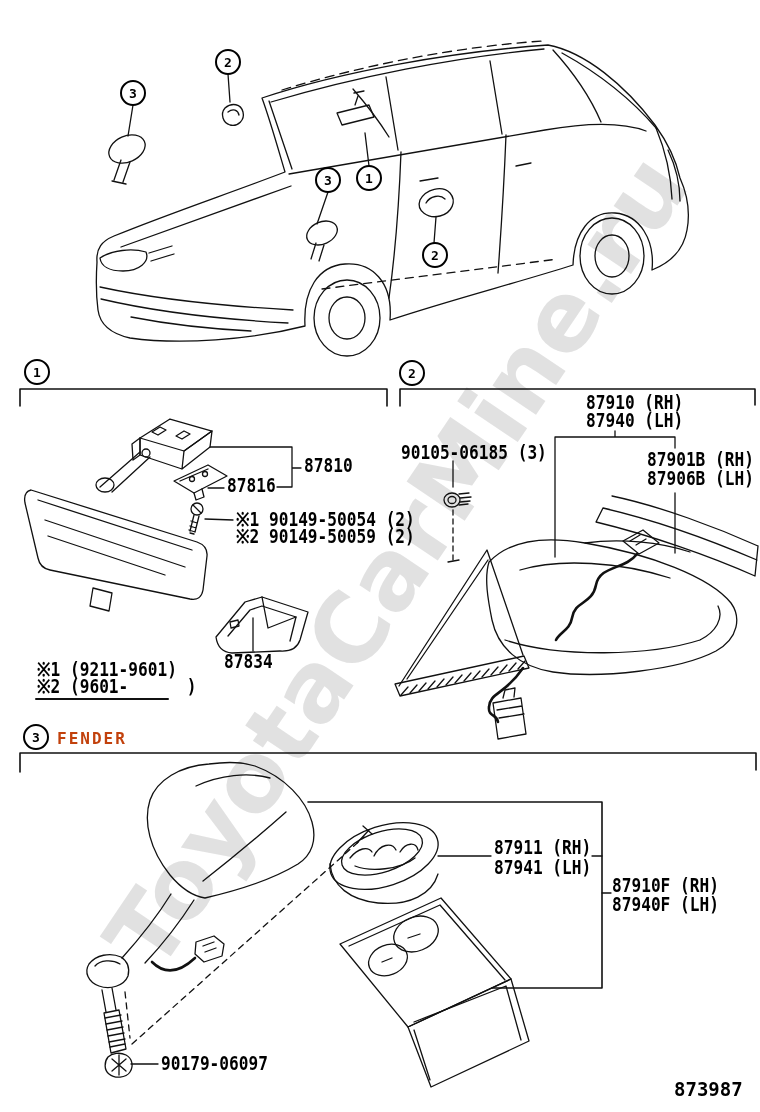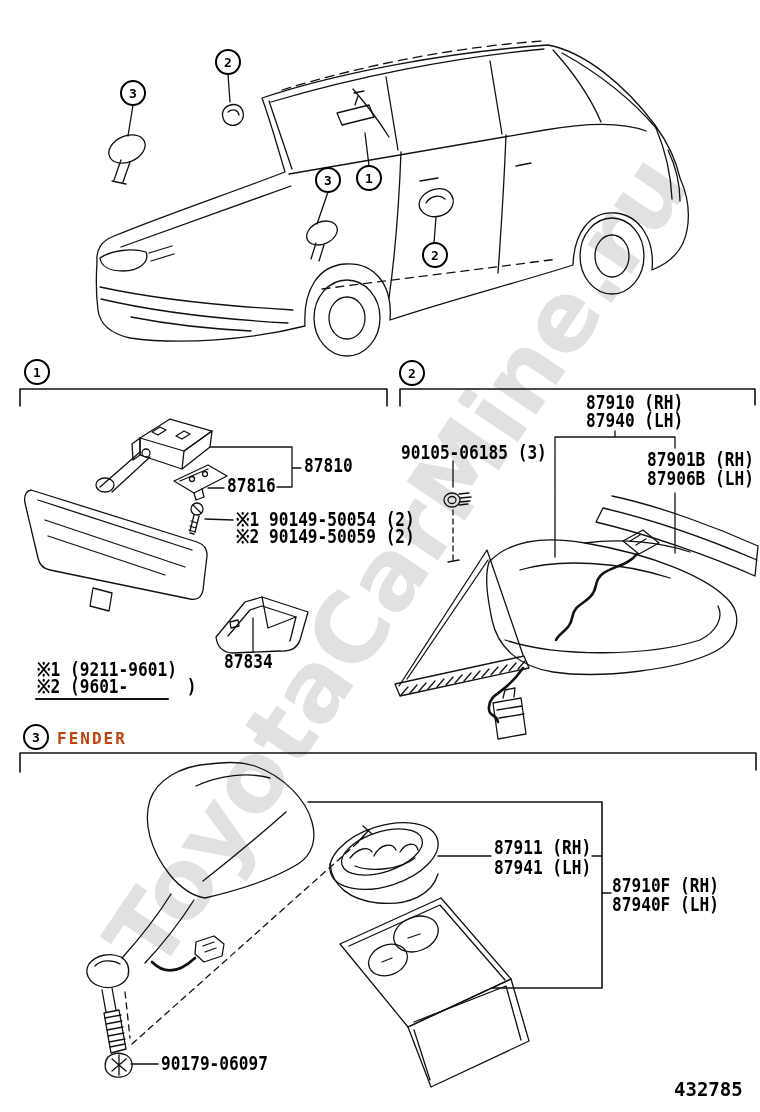--- a/index.html
+++ b/index.html
@@ -223,15 +223,15 @@
   <div class="pl" style="left:647px;top:450px">87901B (RH)</div>
   <div class="pl" style="left:647px;top:469px">87906B (LH)</div>
 
   <div class="fender-title" style="left:57px;top:729px">FENDER</div>
   <div class="pl" style="left:494px;top:838px">87911 (RH)</div>
   <div class="pl" style="left:494px;top:858px">87941 (LH)</div>
   <div class="pl" style="left:612px;top:876px">87910F (RH)</div>
   <div class="pl" style="left:612px;top:895px">87940F (LH)</div>
   <div class="pl" style="left:161px;top:1054px">90179-06097</div>
 
-  <div class="pl pl-code" style="left:674px;top:1080px">432785</div>
+  <div class="pl pl-code" style="left:674px;top:1080px">873987</div>
 
 </div>
 
 </body></html>

